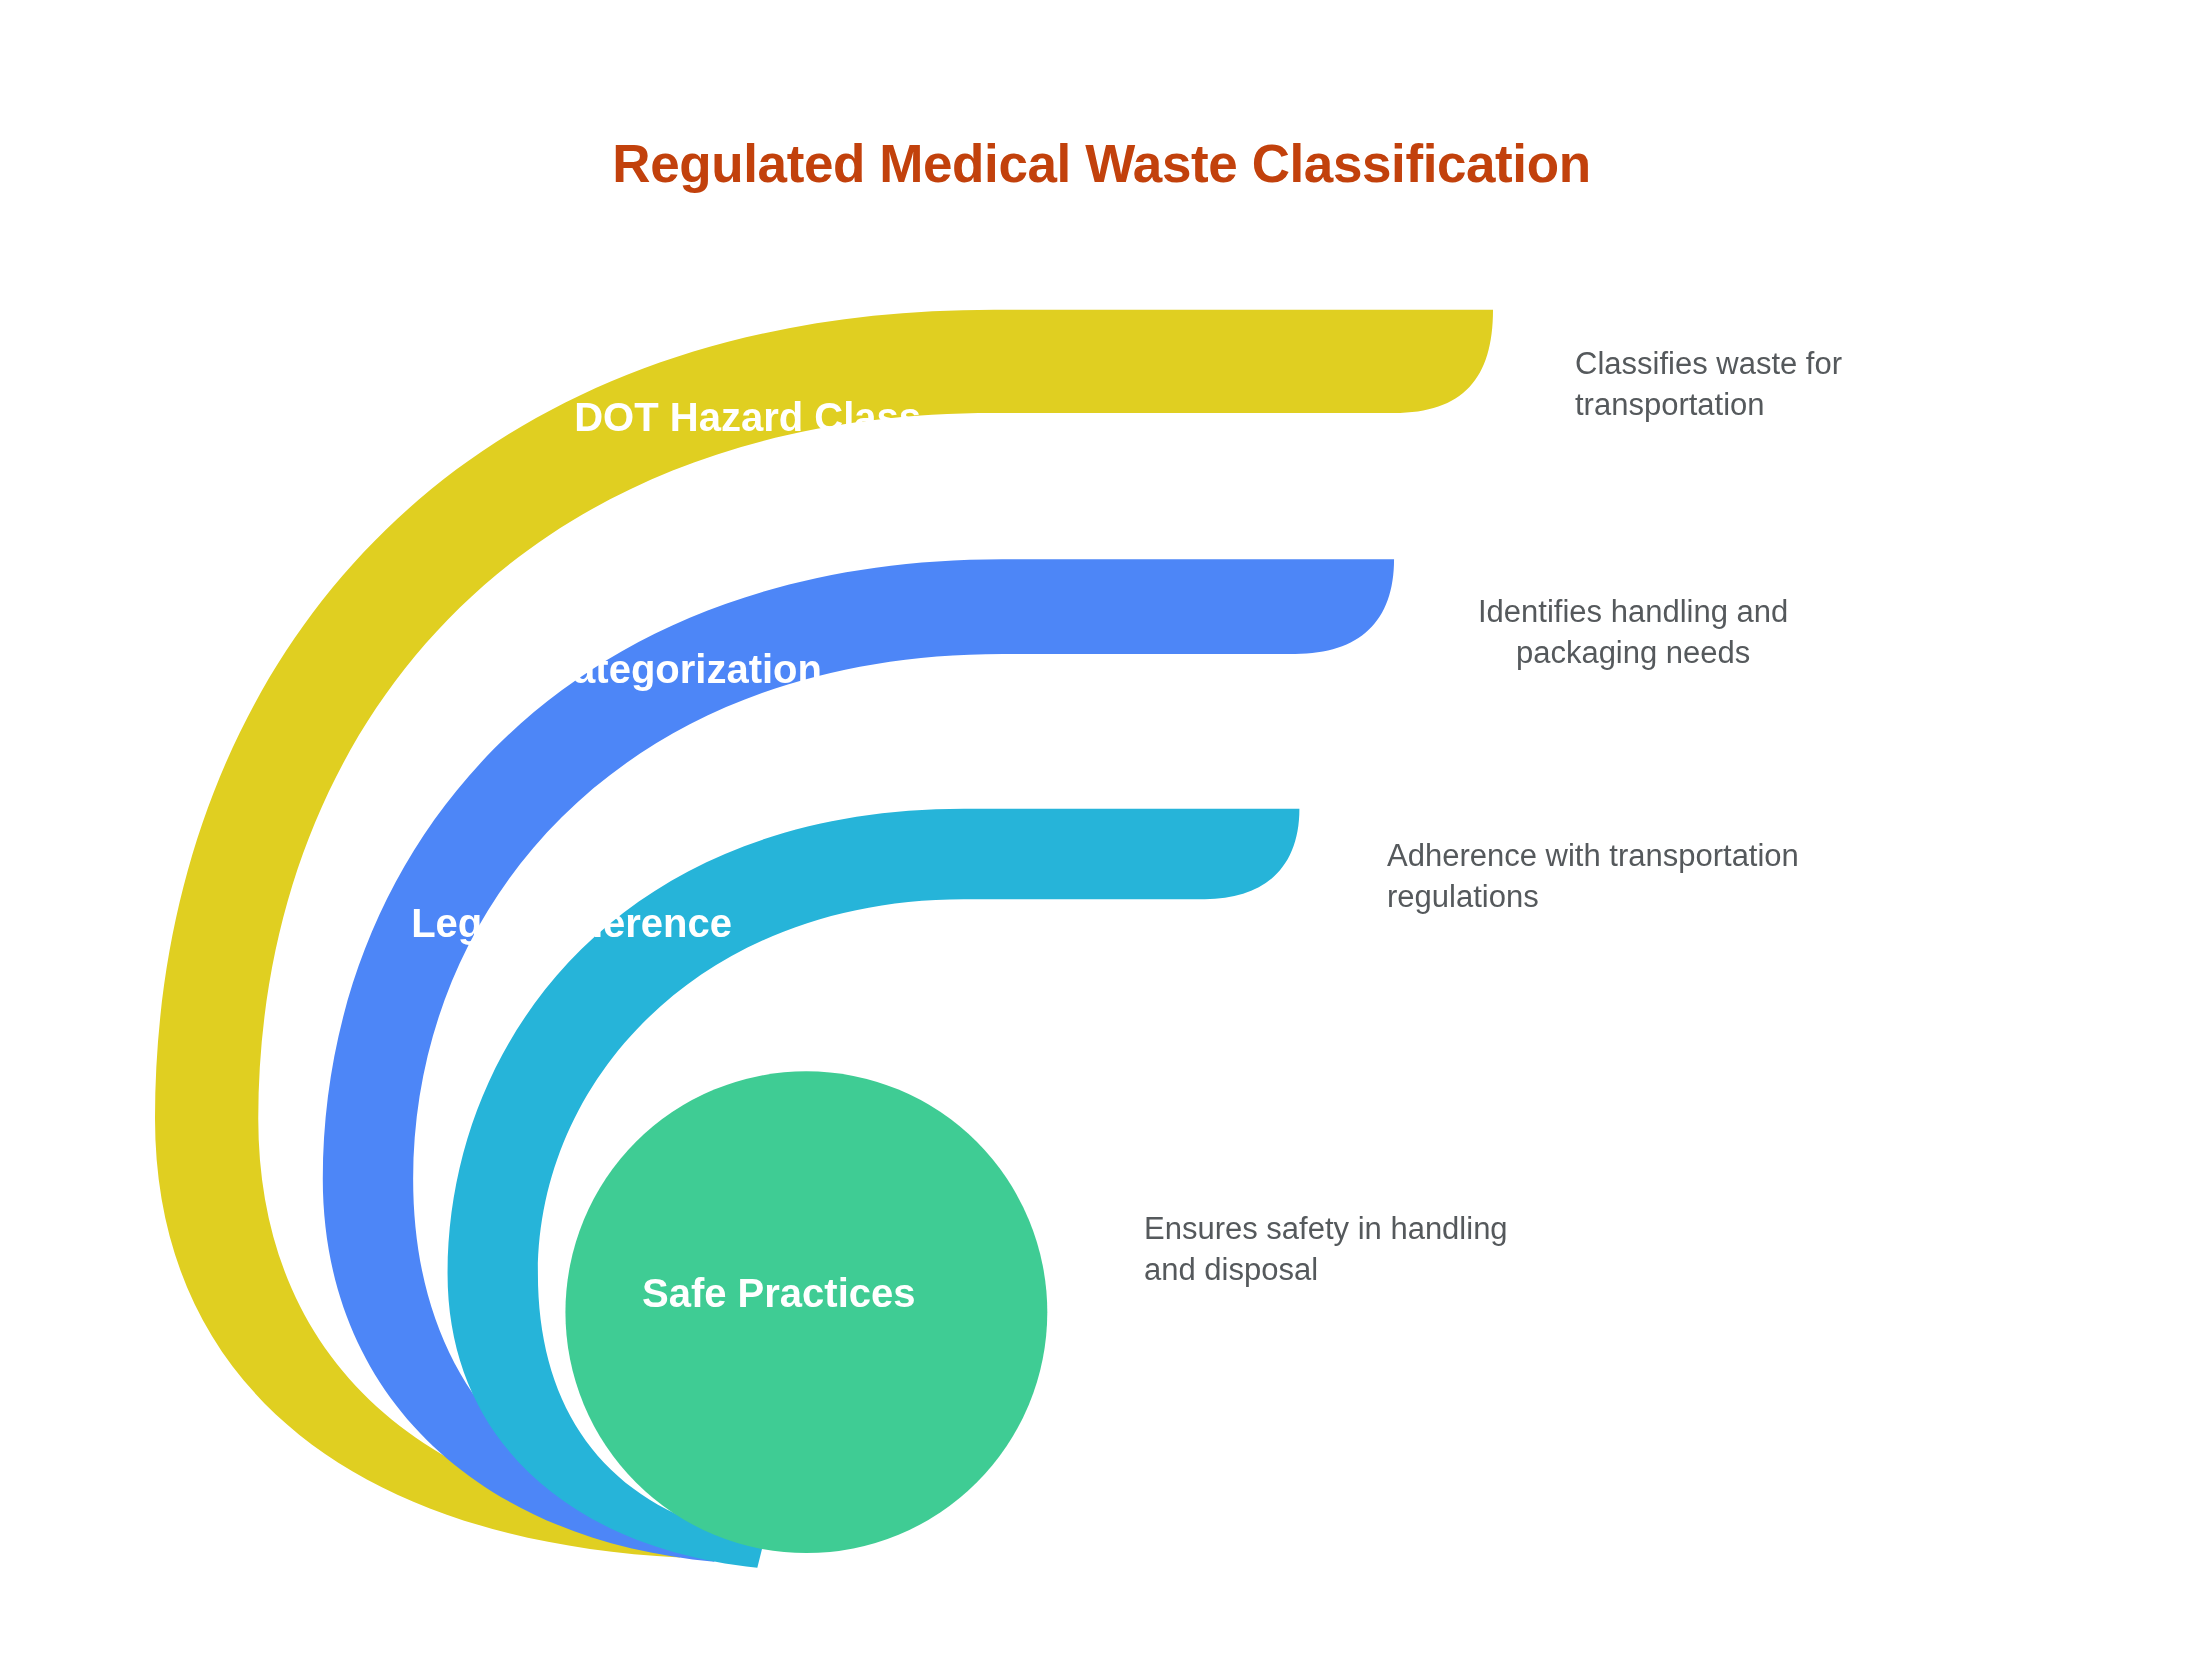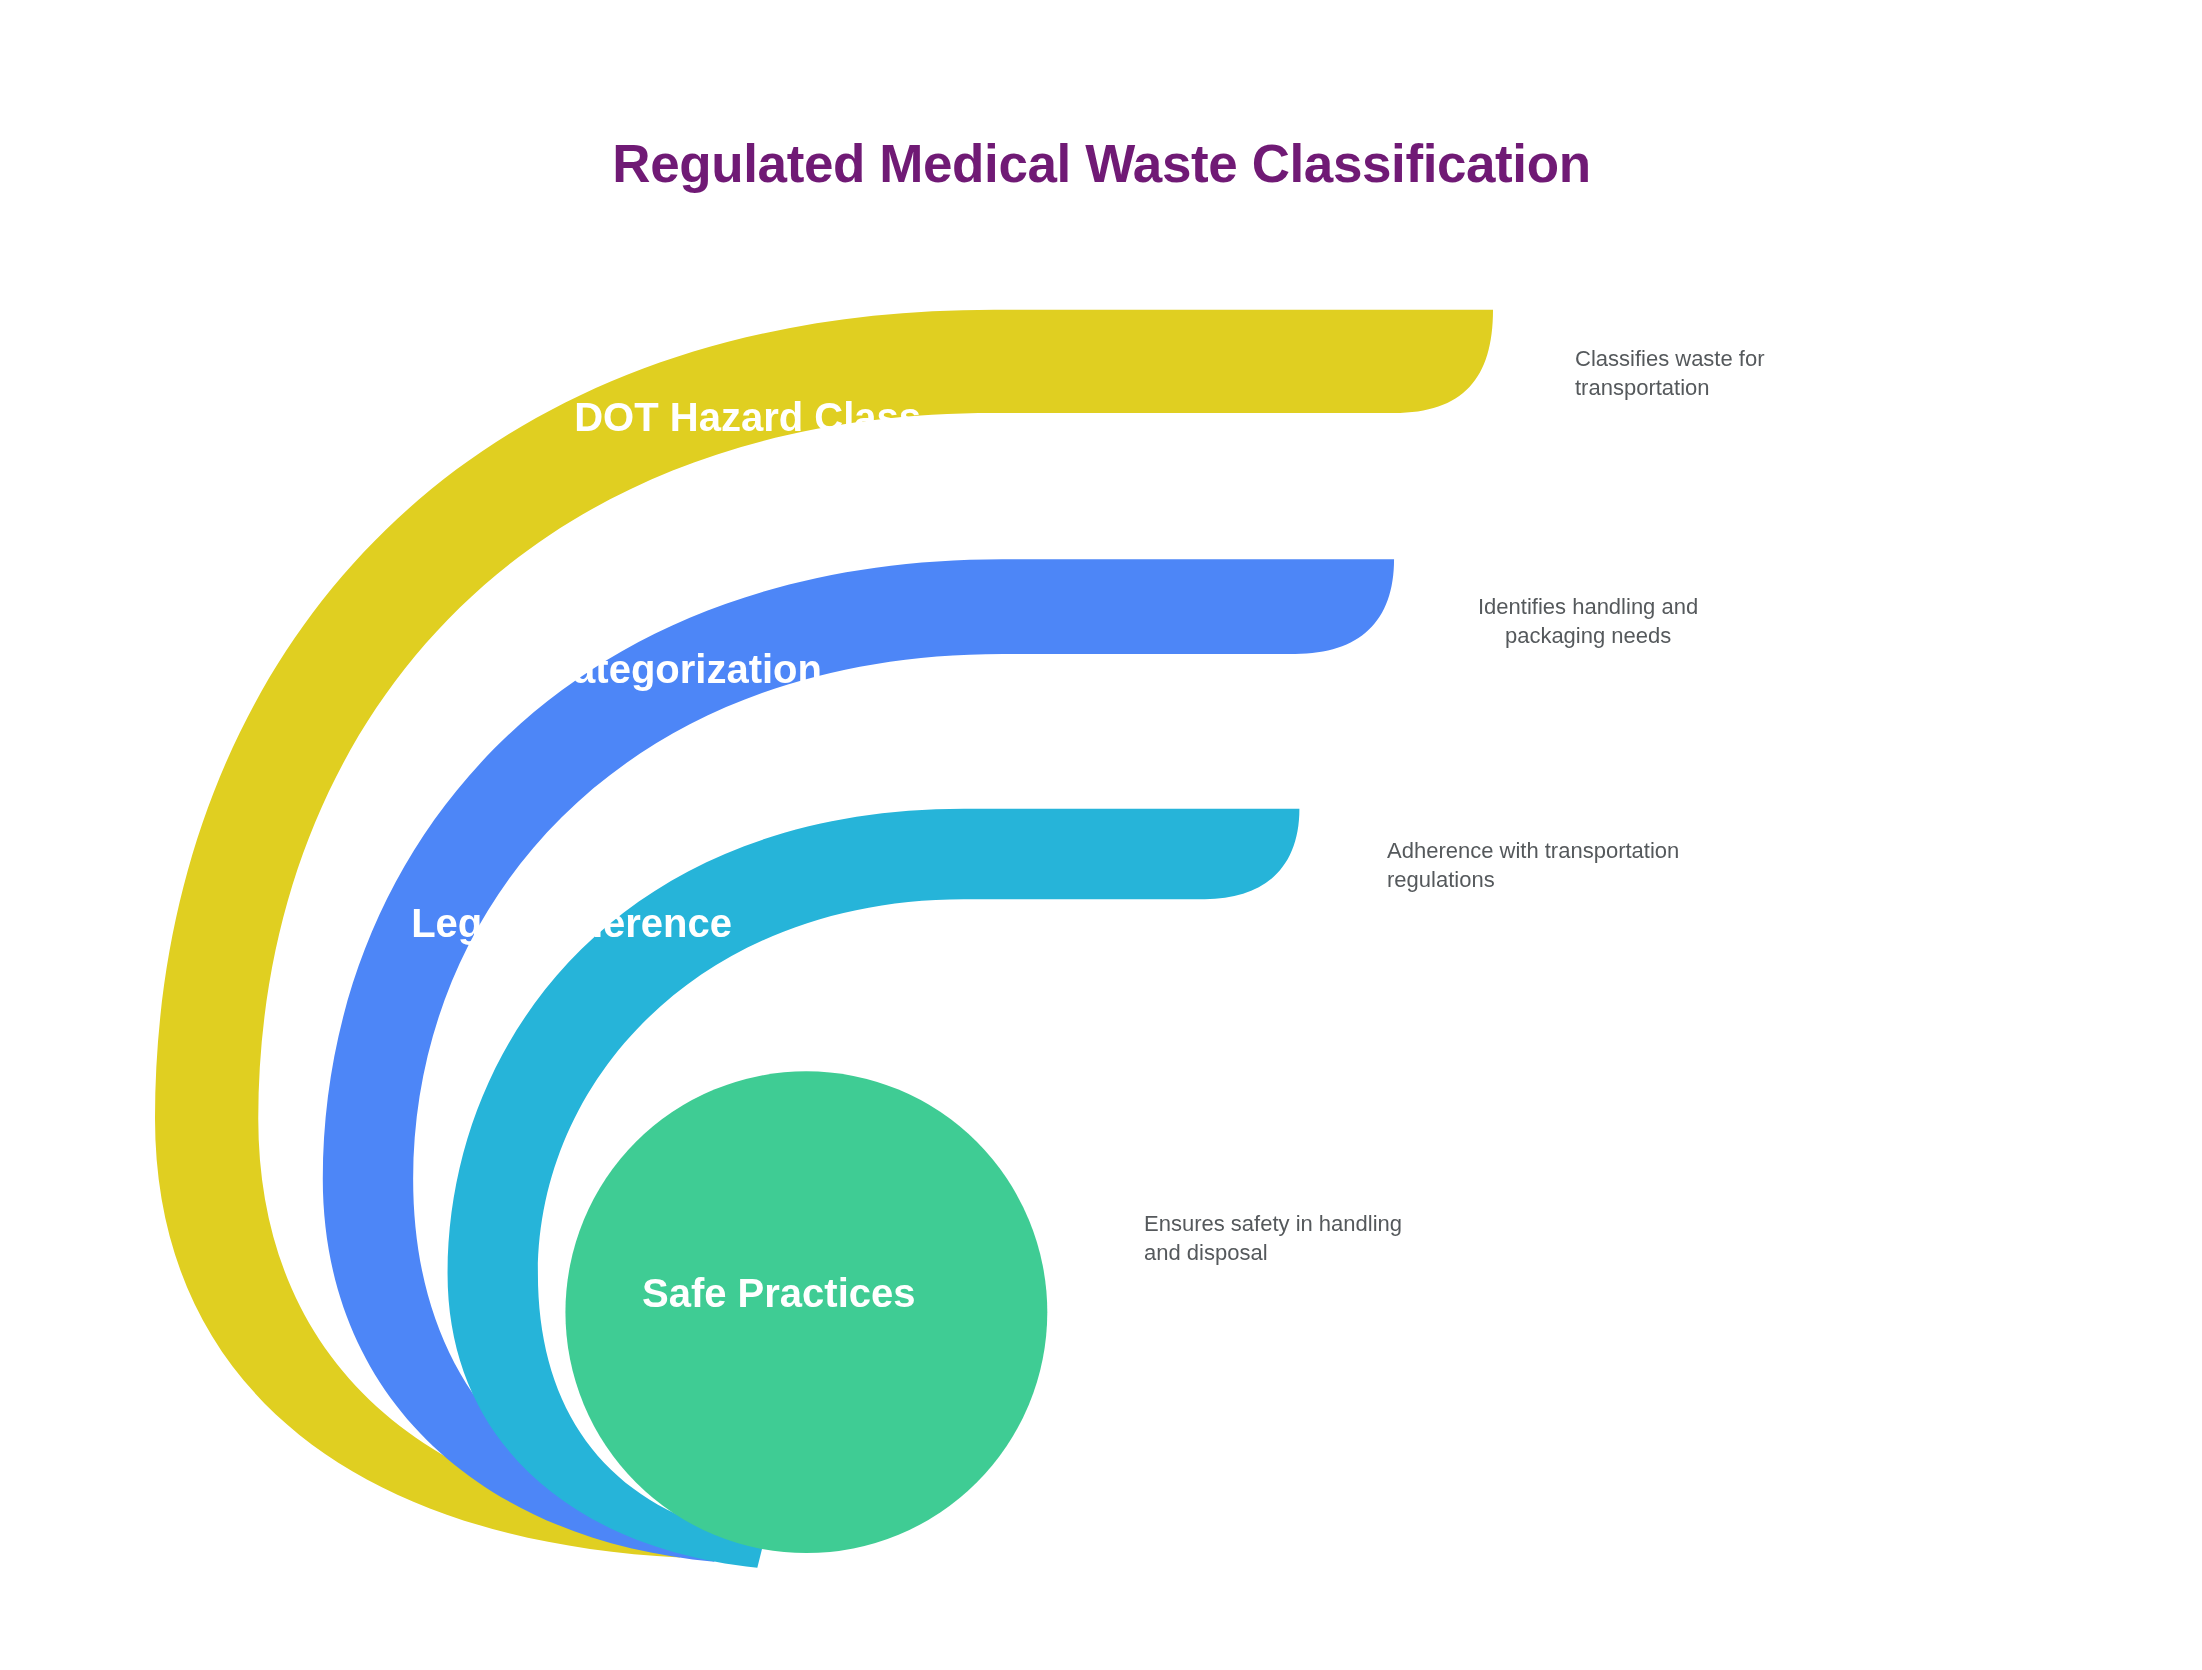--- a/index.html
+++ b/index.html
@@ -15,40 +15,40 @@
     overflow: hidden;
   }
   #page-title {
     position: absolute;
     top: 133px;
     left: 0;
     width: 2203px;
     text-align: center;
     font-size: 53px;
     font-weight: bold;
-    color: #701a75;
+    color: #c2410c;
     letter-spacing: -0.4px;
   }
   #diagram {
     position: absolute;
     top: 0;
     left: 0;
   }
   .band-label {
     position: absolute;
     color: #ffffff;
     font-weight: bold;
     font-size: 40px;
     white-space: nowrap;
     text-align: left;
   }
   .desc {
     position: absolute;
     color: #55595c;
-    font-size: 22px;
+    font-size: 31px;
     line-height: 1.32;
     white-space: pre-line;
   }
 </style>
 </head>
 <body>
 
 <div id="page-title">Regulated Medical Waste Classification</div>
 
 <svg id="diagram" width="2203" height="1671" viewBox="0 0 2560 1942">

